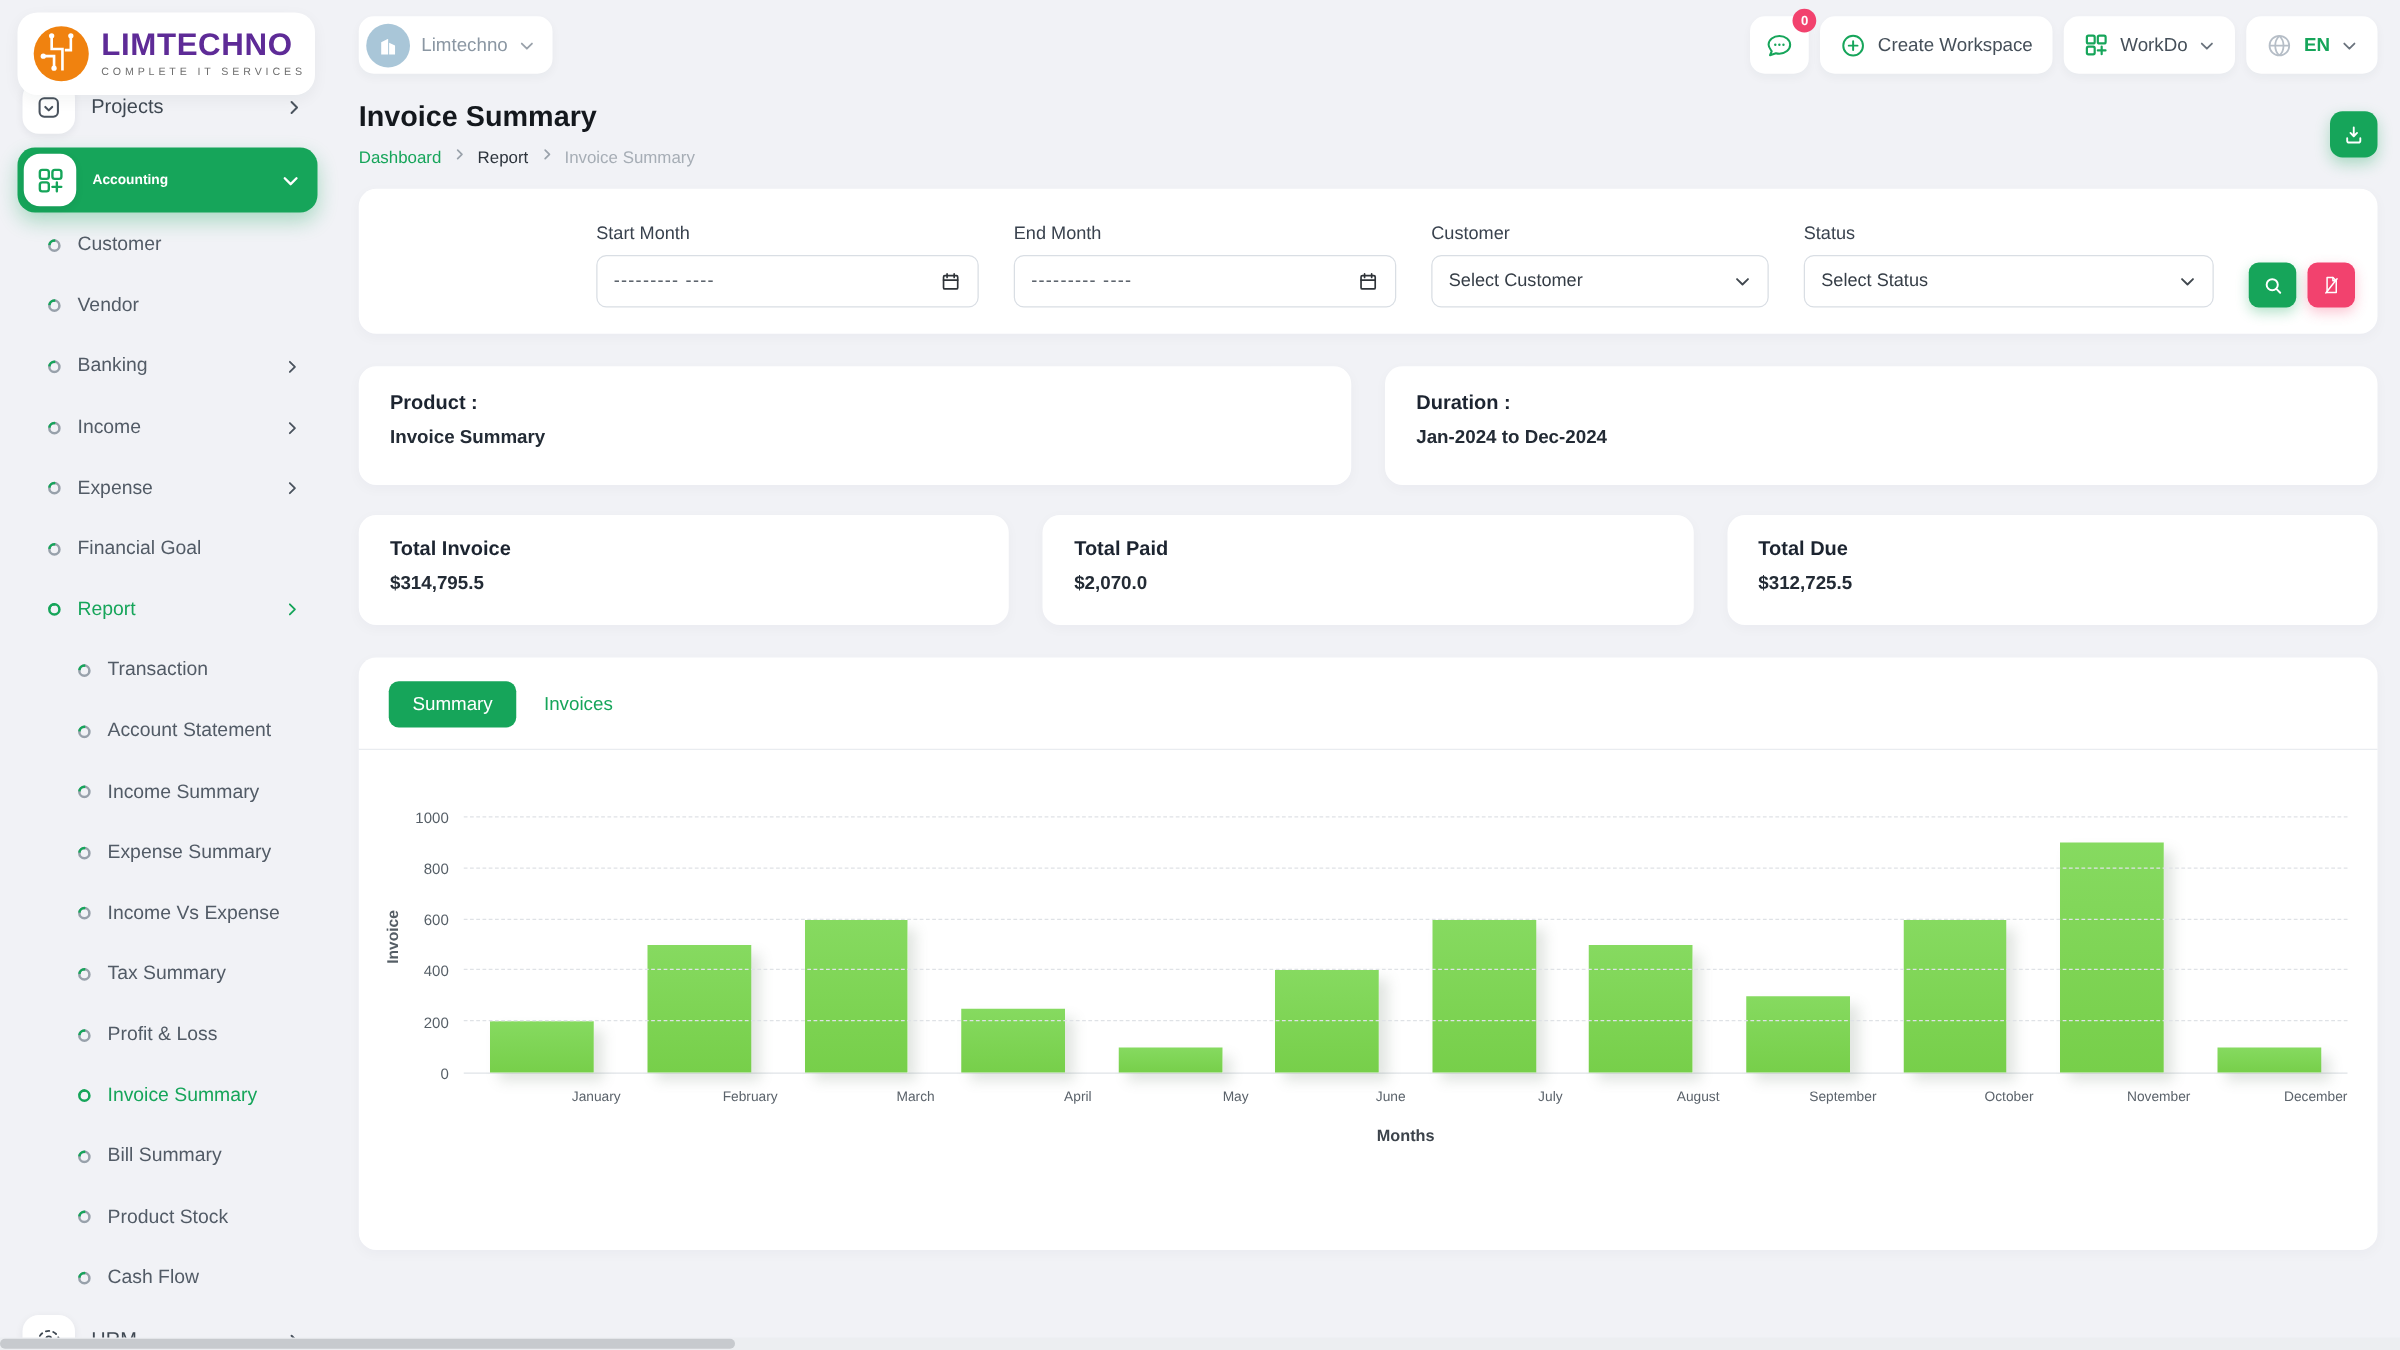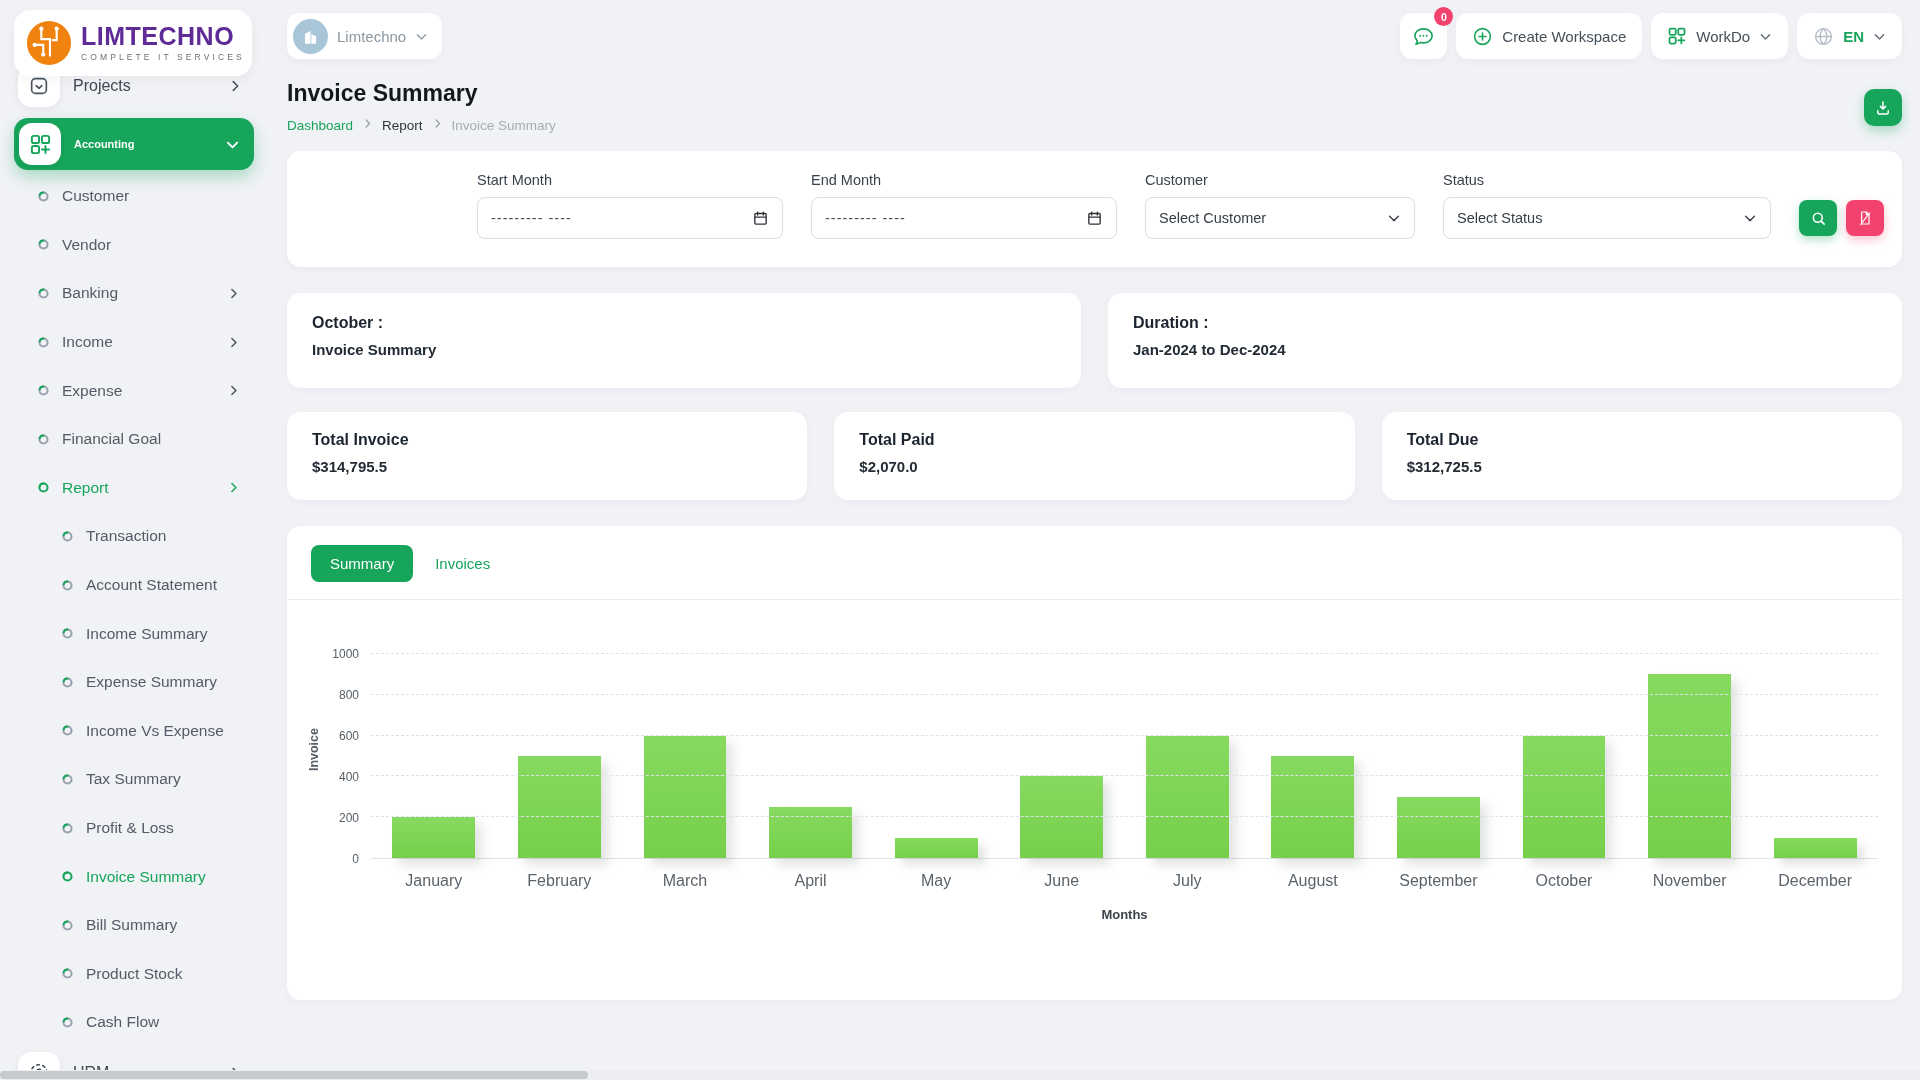--- a/index.html
+++ b/index.html
@@ -69,21 +69,21 @@
   .bc-link{color:var(--primary);cursor:pointer;}
   .bc-strong{color:#2d343c;cursor:pointer;}
   .bc-muted{color:#a6adb5;}
   .bc-sep{color:#9aa2ab;display:flex;}
   .btn-dl{width:38px;height:37px;border-radius:10px;background:var(--primary);display:flex;
           align-items:center;justify-content:center;margin-top:9px;cursor:pointer;
           box-shadow:0 5px 12px var(--primary-soft);}
 
   .card{background:var(--card);border-radius:14px;box-shadow:0 3px 10px rgba(25,39,52,.03);}
   .filter-card{margin-top:18px;height:116px;padding:21px 18px;display:flex;justify-content:flex-end;
-               align-items:flex-start;gap:28px;}
+               align-items:flex-end;gap:28px;}
   .fgroup label{display:block;margin-bottom:9px;font-size:14.5px;color:#39424e;}
   .control{height:42px;border:1px solid var(--border);border-radius:8px;background:#fff;display:flex;
            align-items:center;justify-content:space-between;padding:0 13px;font-size:14.5px;
            color:#353d46;cursor:pointer;}
   .control .ph{color:#4a525c;letter-spacing:1px;}
   .w-month{width:306px;}
   .w-cust{width:270px;}
   .w-stat{width:328px;}
   .filter-btns{display:flex;gap:9px;margin-top:28px;}
   .btn-sq{width:38px;height:36px;border-radius:8px;display:flex;align-items:center;justify-content:center;cursor:pointer;}
@@ -109,21 +109,21 @@
   .yticks{width:46px;position:relative;height:205px;margin-top:12px;}
   .ytick{position:absolute;right:12px;transform:translateY(50%);font-size:12px;color:#555e66;}
   .plot-col{flex:1;}
   .plot{position:relative;height:205px;margin-top:12px;border-bottom:1px solid #e0e3e7;}
   .gridline{position:absolute;left:0;right:0;border-top:1px dashed #dfe2e6;}
   .bars{position:absolute;left:0;right:0;top:0;bottom:0;display:flex;align-items:flex-end;}
   .slot{flex:1;height:100%;display:flex;align-items:flex-end;justify-content:center;}
   .bar{width:66%;background:linear-gradient(180deg,#86da60,#77cf4a);
        box-shadow:7px 7px 10px rgba(90,110,90,.18);}
   .xlabels{display:flex;margin-top:13px;}
-  .xlabel{flex:1;text-align:center;font-size:16px;color:#5b636b;}
+  .xlabel{flex:1;text-align:right;font-size:11px;color:#5b636b;}
   .months-label{text-align:center;font-size:13px;font-weight:700;color:#3c434b;margin-top:17px;}
 
   .hscrollbar{position:absolute;left:0;right:0;bottom:0;height:10px;background:#eceef1;z-index:9;}
   .hscroll-thumb{position:absolute;left:0;top:1px;width:588px;height:8px;background:#c7cace;border-radius:4px;}
 </style>
 </head>
 <body>
 
 <div class="sidebar">
   <div class="logo-card">
@@ -583,21 +583,21 @@
           <path d="M7 3h7l4 4v14H7z"></path>
             <path d="M14 3v4h4"></path>
             <path d="M5.5 21.5L19 4.5"></path>
         </svg>
       </div>
     </div>
   </div>
 
   <div class="info-row">
     <div class="card info-card">
-      <div class="info-label">October :</div>
+      <div class="info-label">Product :</div>
       <div class="info-value">Invoice Summary</div>
     </div>
     <div class="card info-card">
       <div class="info-label">Duration :</div>
       <div class="info-value">Jan-2024 to Dec-2024</div>
     </div>
   </div>
 
   <div class="totals-row">
 

